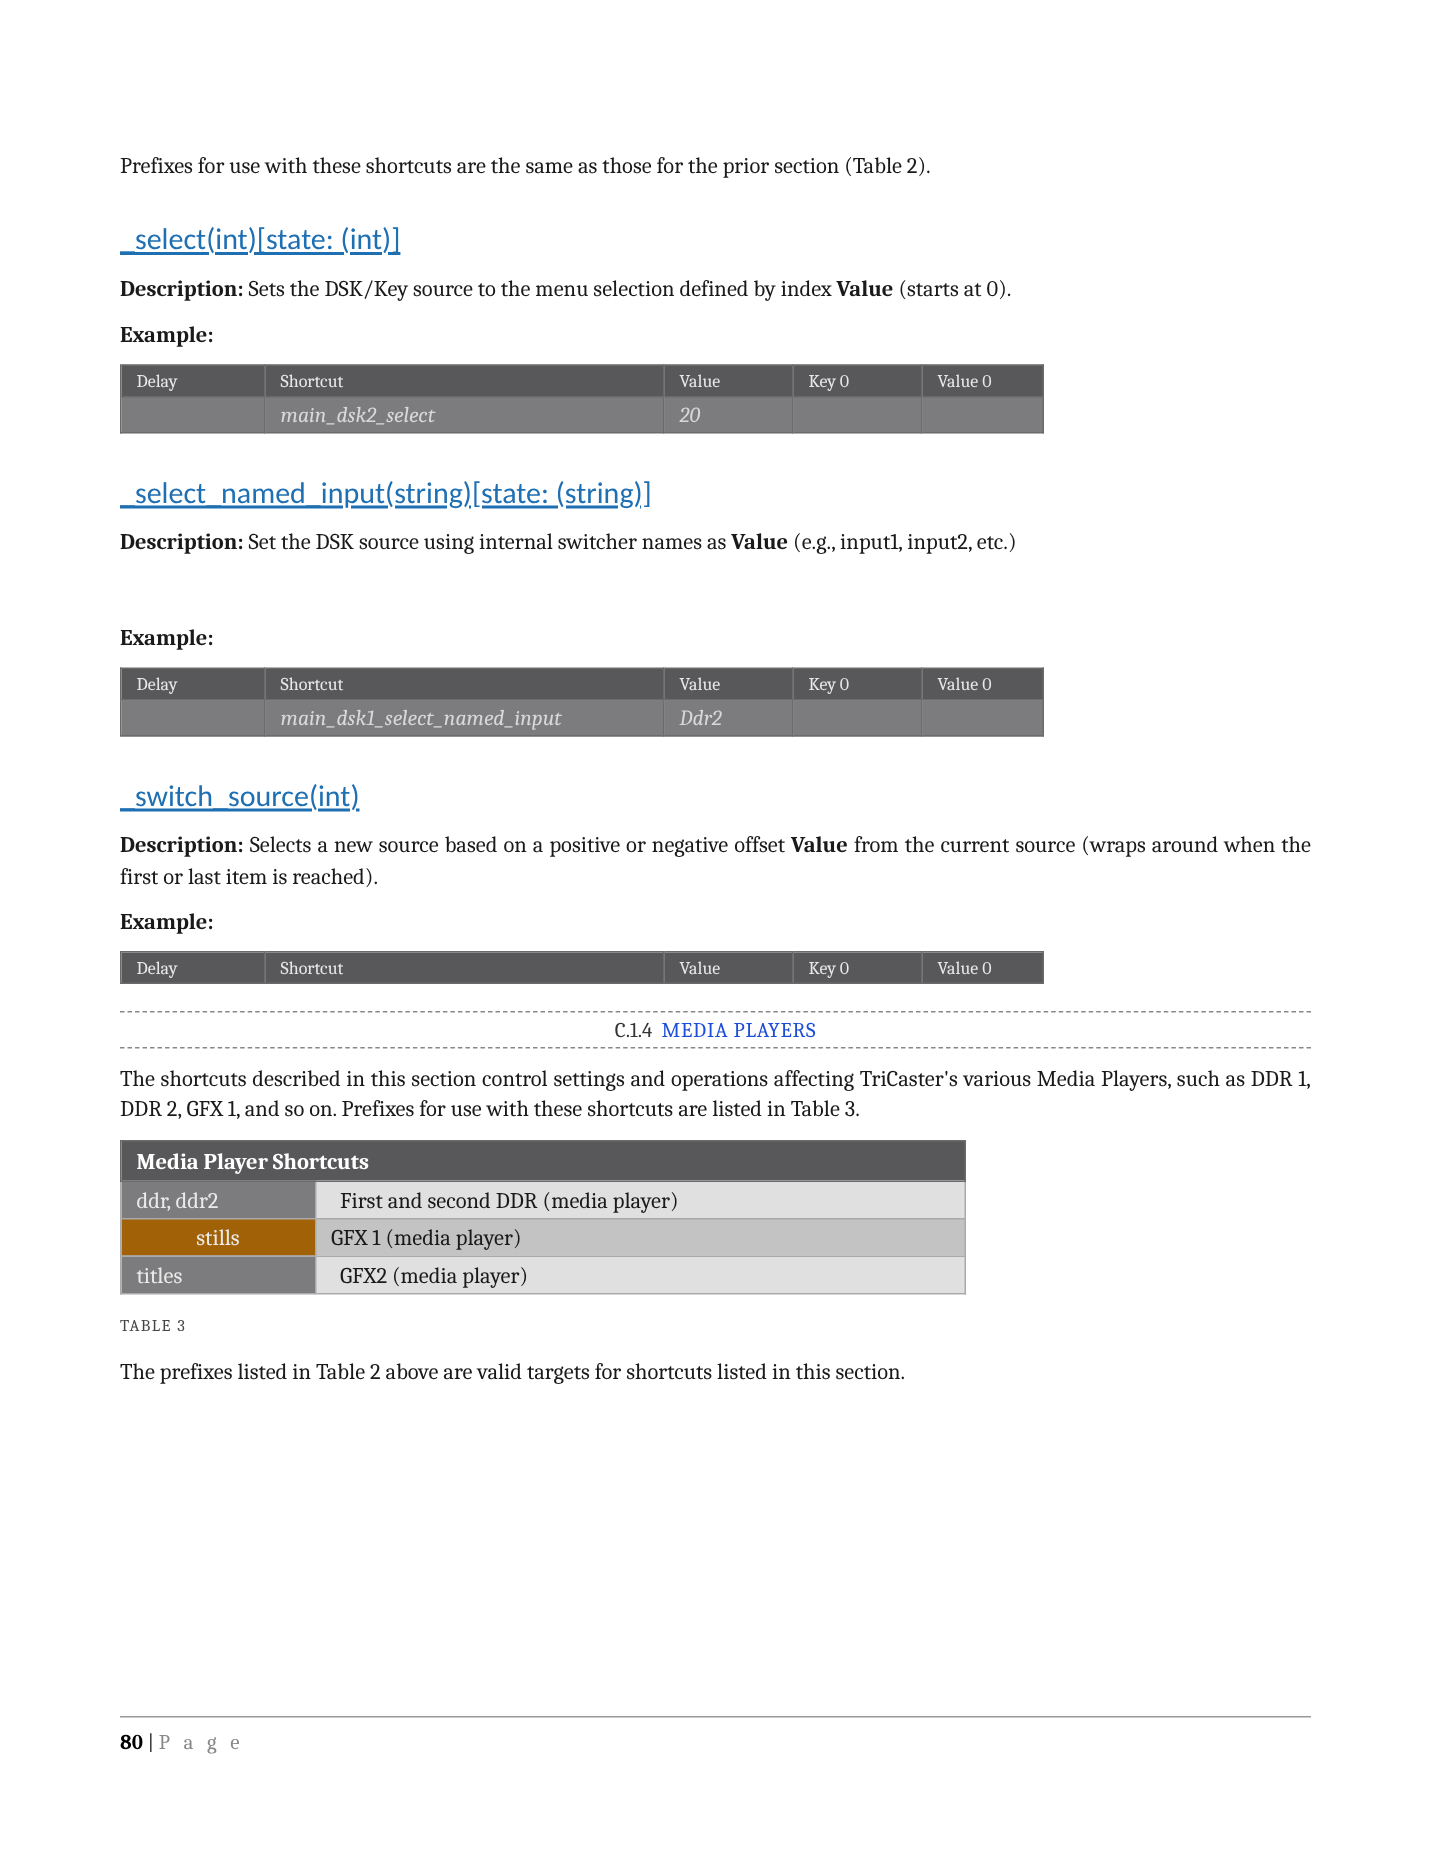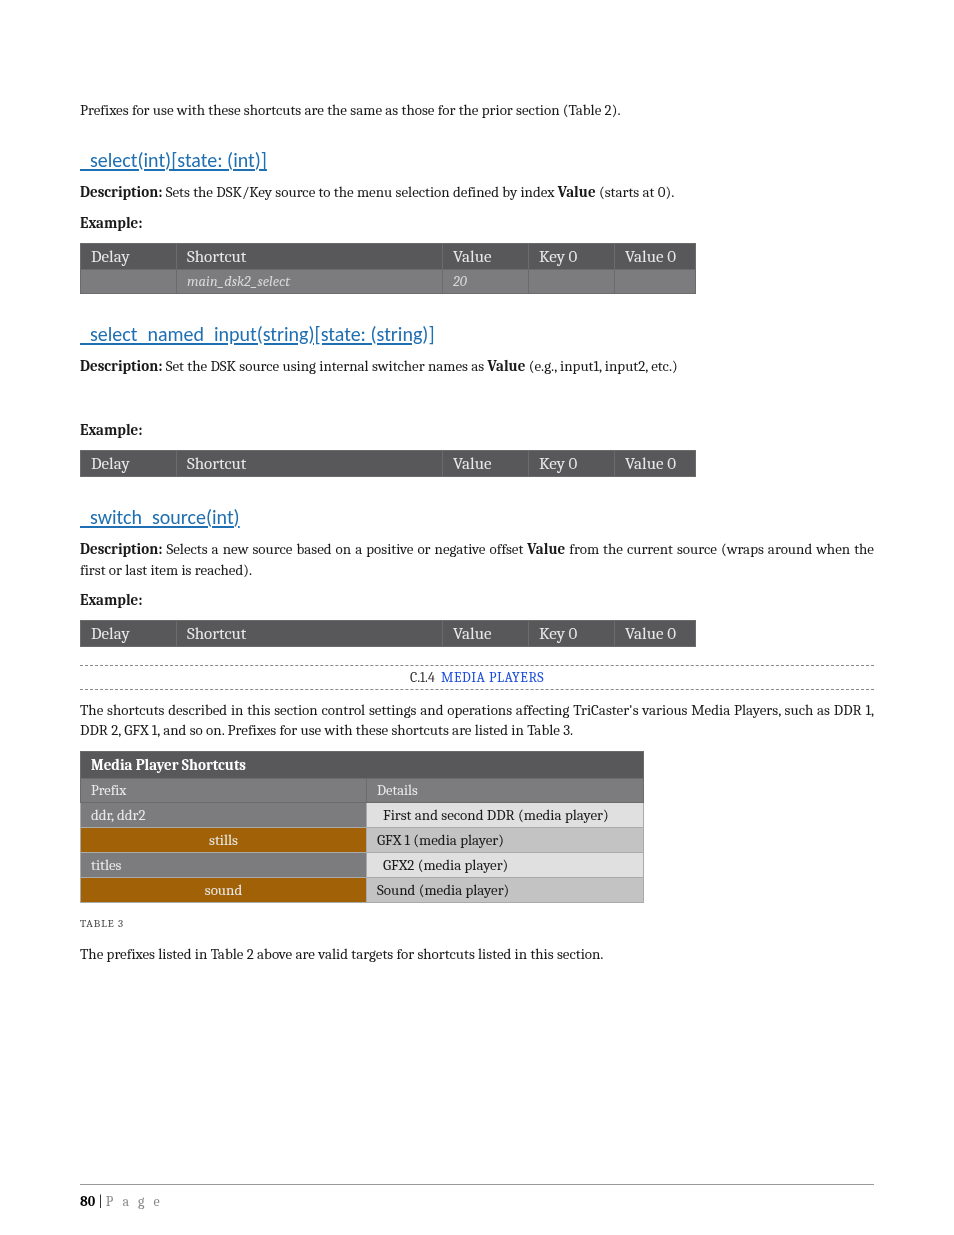--- a/index.html
+++ b/index.html
@@ -28,21 +28,21 @@
     border-collapse: collapse;
     margin: 8px 0 14px 0;
   }
   table.shortcut th {
     background: #58585a;
     color: #e8e8e8;
     font-weight: normal;
     text-align: left;
     padding: 3px 10px;
     border: 1px solid #6b6b6b;
-    font-size: 17px;
+    font-size: 12px;
   }
   table.shortcut td {
     background: #7c7c7e;
     color: #d8d8d8;
     padding: 3px 10px;
     border: 1px solid #6b6b6b;
     font-size: 14.5px;
     font-style: italic;
   }
   .col-delay { width: 75px; }
@@ -147,20 +147,27 @@
 <p><strong>Example:</strong></p>
 <table class="shortcut">
   <tbody>
       <tr>
     <th class="col-delay">Delay</th>
     <th class="col-shortcut">Shortcut</th>
     <th class="col-value">Value</th>
     <th class="col-key0">Key 0</th>
     <th class="col-value0">Value 0</th>
   </tr>
+  <tr>
+    <td></td>
+    <td>main_dsk1_select_named_input</td>
+    <td>Ddr2</td>
+    <td></td>
+    <td></td>
+  </tr>
 </tbody>
   </table>
 
 <h3 class="cmd">_switch_source(int)</h3>
 <p class="justify">
   <strong>Description:</strong><span>  Selects a new source based on a positive or negative offset </span><strong>Value</strong><span> from the current source (wraps around when the first or last item is reached).</span>
 </p>
 <p><strong>Example:</strong></p>
 <table class="shortcut">
   <tbody>
@@ -178,40 +185,32 @@
   <span class="num">C.1.4</span>&nbsp;&nbsp;<span class="title">MEDIA PLAYERS</span>
 </div>
 
 <p class="justify">The shortcuts described in this section control settings and operations affecting TriCaster's various Media Players, such as DDR 1, DDR 2, GFX 1, and so on. Prefixes for use with these shortcuts are listed in Table 3.</p>
 
 <table class="media">
   <tbody>
       <tr>
         <th class="titlebar" colspan="2">Media Player Shortcuts</th>
       </tr>
-  <tr>
-    <th class="subhead" style="width:265px">Prefix</th>
-    <th class="subhead">Details</th>
-  </tr>
   <tr class="row-even">
     <td class="prefix">ddr, ddr2</td>
     <td class="detail">First and second DDR (media player)</td>
   </tr>
   <tr class="row-odd">
     <td class="prefix">stills</td>
     <td class="detail">GFX 1 (media player)</td>
   </tr>
   <tr class="row-even">
     <td class="prefix">titles</td>
     <td class="detail">GFX2 (media player)</td>
   </tr>
-  <tr class="row-odd">
-    <td class="prefix">sound</td>
-    <td class="detail">Sound (media player)</td>
-  </tr>
 </tbody>
   </table>
 <div class="table-caption">TABLE 3</div>
 
 <p>The prefixes listed in Table 2 above are valid targets for shortcuts listed in this section.</p>
 
 <div class="spacer-210"></div>
 
 <div class="footer">
   <span class="pgnum">80</span><span> | </span><span class="pgword">P a g e</span>

